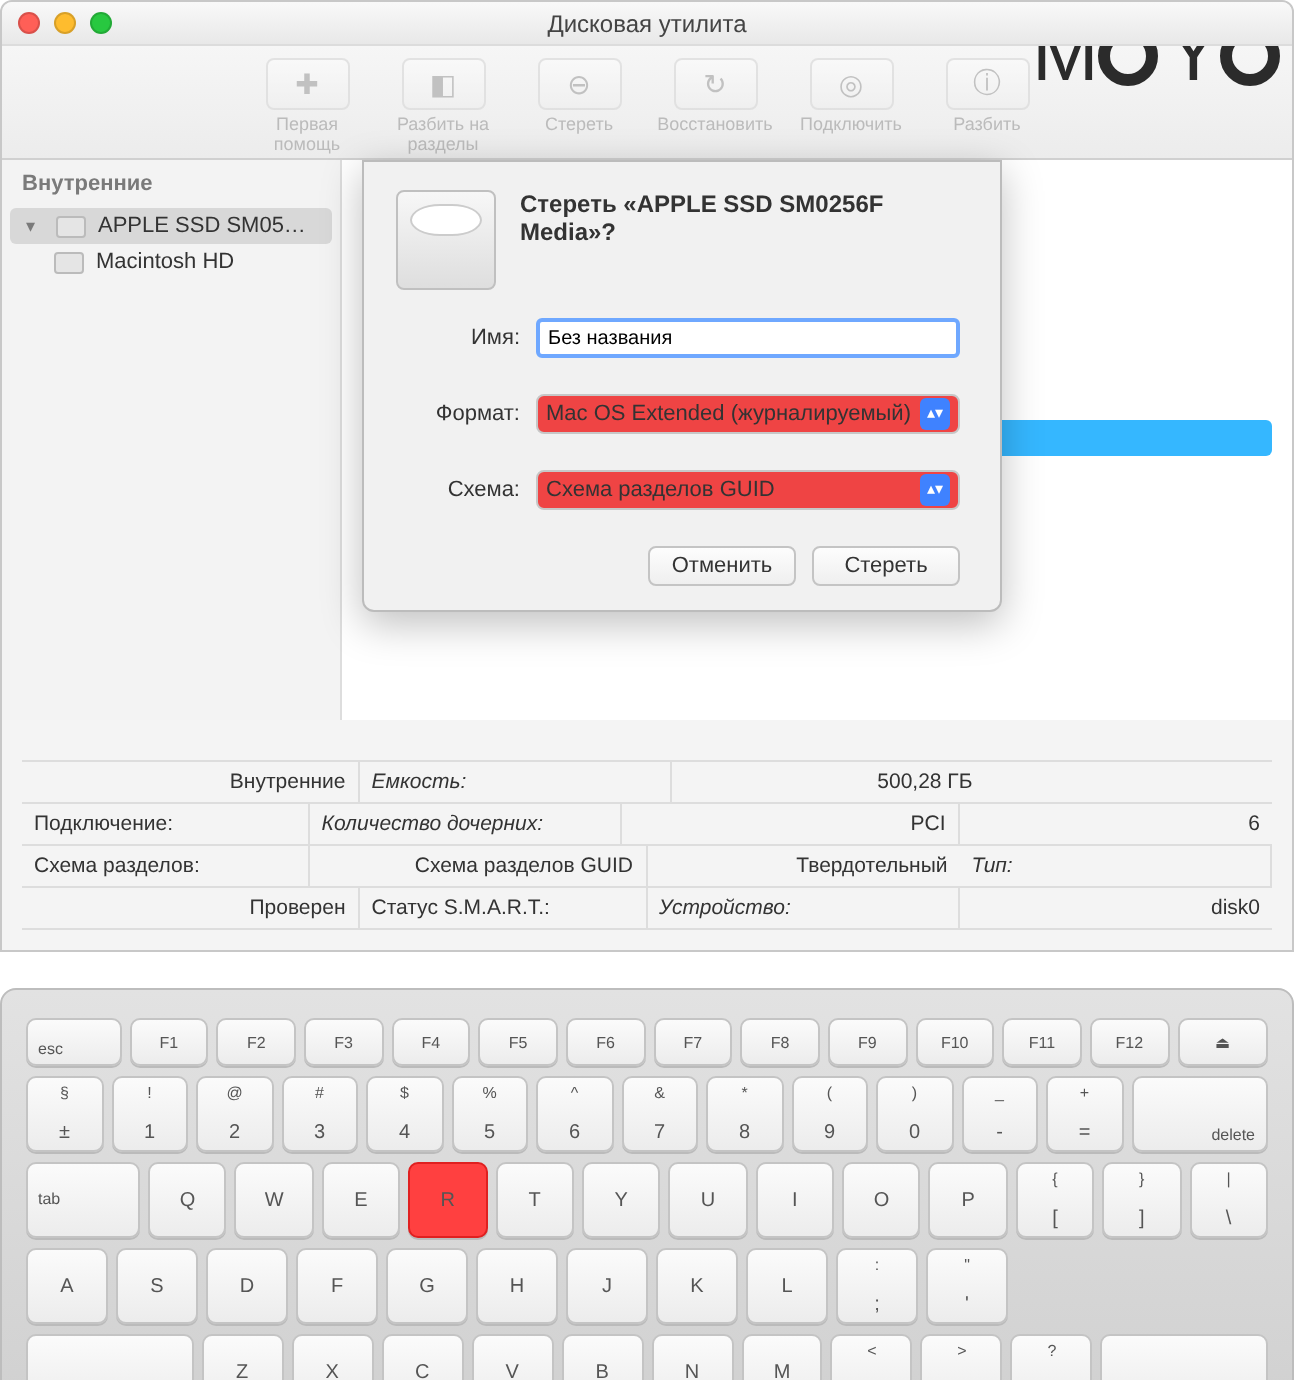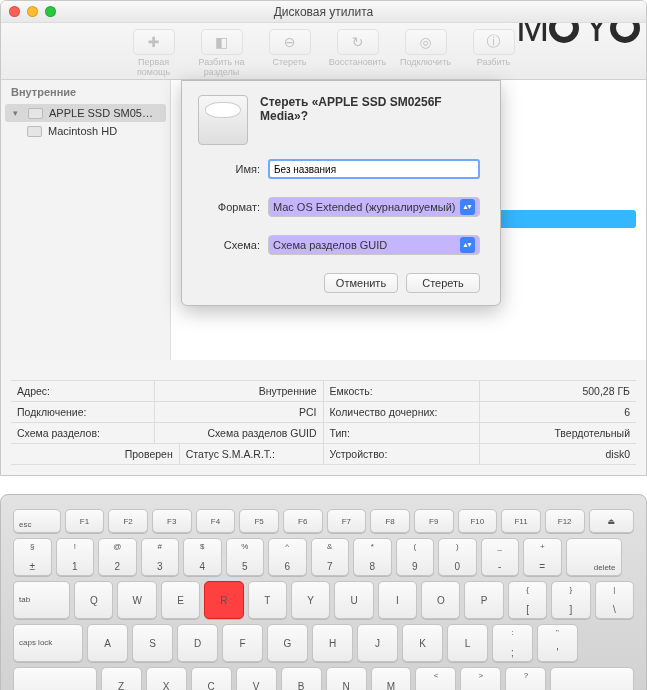--- a/index.html
+++ b/index.html
@@ -23,54 +23,54 @@
   .sb-row.selected { background: #d8d8d8; border-radius: 3px; margin: 0 4px; }
   .caret { font-size: 9px; color: #7a7a7a; width: 9px; }
   .drive-ic { width: 15px; height: 11px; background: #e5e5e5; border: 1px solid #bbb; border-radius: 2px; }
   .content { flex: 1; position: relative; padding: 10px 10px 0 10px; }
   .bar { height: 18px; background: #35b7ff; border-radius: 3px; margin-top: 120px; }
   
   .info-table { width: calc(100% - 20px); margin: 20px 10px 10px 10px; border-top: 1px solid #ddd; font-size: 10.5px; color: #333; }
   .info-row { display: flex; border-bottom: 1px solid #ddd; }
   .cell { padding: 4px 6px; border-right: 1px solid #ddd; }
   .cell.l { width: 23%; } .cell.v { width: 27%; text-align: right; }
-  .cell.l2 { width: 25%; } .cell.v2 { width: 25%; text-align: right; border-right: none; }
+  .cell.l2 { width: 25%; font-style: italic; } .cell.v2 { width: 25%; text-align: right; border-right: none; }
   
   .sheet { position: absolute; top: 0; left: 180px; width: 320px; background: #f1f1f1; border: 1px solid #bcbcbc; border-radius: 0 0 6px 6px; box-shadow: 0 6px 20px rgba(0,0,0,.25); padding: 14px 20px 12px 16px; font-size: 11px; color: #333; }
   .sheet-top { display: flex; gap: 12px; }
   .disk-ic { width: 50px; height: 50px; border-radius: 4px; background: linear-gradient(#f7f7f7,#dedede); border: 1px solid #c0c0c0; position: relative; flex-shrink: 0; }
   .disk-ic::after { content: ""; position: absolute; left: 6px; right: 6px; top: 6px; height: 14px; background: #fff; border-radius: 50%/60%; border: 1px solid #ccc; }
   .sheet-title { font-weight: 700; font-size: 12px; margin-bottom: 4px; }
   .sheet-desc { font-size: 10.5px; color: #444; line-height: 1.35; }
   .form { margin: 14px 0 10px 0; }
   .frow { display: flex; align-items: center; margin-bottom: 18px; }
   .flabel { width: 62px; text-align: right; margin-right: 8px; font-size: 11px; }
   .finput { flex: 1; height: 20px; border: 2px solid #6fa8ff; border-radius: 3px; background: #fff; padding: 0 4px; font-size: 10px; }
-  .fselect { flex: 1; height: 20px; border: 1px solid #c7c7c7; border-radius: 4px; background: #c4b5fd; padding: 0 4px; font-size: 11px; display: flex; align-items: center; justify-content: space-between; }
+  .fselect { flex: 1; height: 20px; border: 1px solid #c7c7c7; border-radius: 4px; background: #ef4444; padding: 0 4px; font-size: 11px; display: flex; align-items: center; justify-content: space-between; }
   .sel-arrows { width: 15px; height: 16px; background: #3f82ff; border-radius: 3px; color: #fff; font-size: 8px; display: flex; flex-direction: column; align-items: center; justify-content: center; line-height: 6px; }
   .dlg-btns { display: flex; justify-content: flex-end; gap: 8px; margin-top: 6px; }
   .dlg-btn { min-width: 74px; height: 20px; border: 1px solid #c4c4c4; border-radius: 4px; background: linear-gradient(#fdfdfd,#efefef); font-size: 11px; display: flex; align-items: center; justify-content: center; }
   
   .wm { position: absolute; top: 4px; right: 6px; font-size: 40px; font-weight: 400; letter-spacing: -2px; color: #2b2b2b; font-family: Arial, sans-serif; display: flex; align-items: center; }
   .wm-o { display: inline-block; width: 30px; height: 30px; border: 6px solid #2b2b2b; border-radius: 50%; margin-left: 2px; }
   
   .kb-wrap { width: 647px; margin-top: 18px; padding: 14px 12px 12px; background: linear-gradient(#e2e2e2,#cfcfcf); border-radius: 8px; border: 1px solid #bdbdbd; }
   .kb-row { display: flex; gap: 4px; margin-bottom: 5px; }
   .key { background: linear-gradient(#fbfbfb,#ececec); border: 1px solid #c4c4c4; border-radius: 5px; box-shadow: 0 1px 0 #bbb; height: 38px; display: flex; flex-direction: column; justify-content: center; align-items: center; font-size: 10px; color: #555; position: relative; }
   .key.small { height: 24px; font-size: 8px; }
   .key .top { font-size: 8px; position: absolute; top: 3px; }
   .key .btm { position: absolute; bottom: 3px; font-size: 10px; }
   .key .lbl-bl { position: absolute; bottom: 14px; left: 5px; font-size: 8px; }
   .key .lbl-br { position: absolute; bottom: 3px; right: 5px; font-size: 8px; }
   .key.hl { background: #ff4040; border-color: #e02020; }
   .row0 .key { width: 40px; }
   .row0 .key.esc { width: 48px; justify-content: flex-end; align-items: flex-start; padding: 0 0 3px 5px; }
   .row0 .key.eject { width: 46px; }
   .row1 .key { width: 38.5px; }
-  .row1 .key.del { width: 56px; }
+  .row1 .key.del { width: 68px; }
   .row2 .key { width: 40px; }
   .row2 .key.tab { width: 58px; }
   .row3 .key { width: 41px; }
   .row3 .key.caps { width: 70px; }
   .row3 .key.ret { width: 72px; }
   .row4 .key { width: 45px; }
   .row4 .key.shift { width: 92px; }
 </style>
 </head>
 <body>
@@ -162,36 +162,35 @@
       </div>
       <div class="dlg-btns">
         <div class="dlg-btn">Отменить</div>
         <div class="dlg-btn">Стереть</div>
       </div>
     </div>
   </div>
 
   <div class="info-table">
     <div class="info-row">
-        <div class="cell l">Адрес:</div>
         <div class="cell v">Внутренние</div>
         <div class="cell l2">Емкость:</div>
         <div class="cell v2">500,28 ГБ</div>
       </div>
     <div class="info-row">
         <div class="cell l">Подключение:</div>
+        <div class="cell l2">Количество дочерних:</div>
         <div class="cell v">PCI</div>
-        <div class="cell l2">Количество дочерних:</div>
         <div class="cell v2">6</div>
       </div>
     <div class="info-row">
         <div class="cell l">Схема разделов:</div>
         <div class="cell v">Схема разделов GUID</div>
+        <div class="cell v2">Твердотельный</div>
         <div class="cell l2">Тип:</div>
-        <div class="cell v2">Твердотельный</div>
       </div>
     <div class="info-row">
         <div class="cell v">Проверен</div>
         <div class="cell l">Статус S.M.A.R.T.:</div>
         <div class="cell l2">Устройство:</div>
         <div class="cell v2">disk0</div>
       </div>
   </div>
 </div>
 
@@ -290,23 +289,20 @@
     <div class="key">
         <span class="top">}</span>
         <span class="btm">]</span>
       </div>
     <div class="key">
         <span class="top">|</span>
         <span class="btm">\</span>
       </div>
   </div>
   <div class="kb-row row3">
-    <div class="key caps">
-        <span class="lbl-bl">caps lock</span>
-      </div>
     <div class="key">A</div>
     <div class="key">S</div>
     <div class="key">D</div>
     <div class="key">F</div>
     <div class="key">G</div>
     <div class="key">H</div>
     <div class="key">J</div>
     <div class="key">K</div>
     <div class="key">L</div>
     <div class="key">

